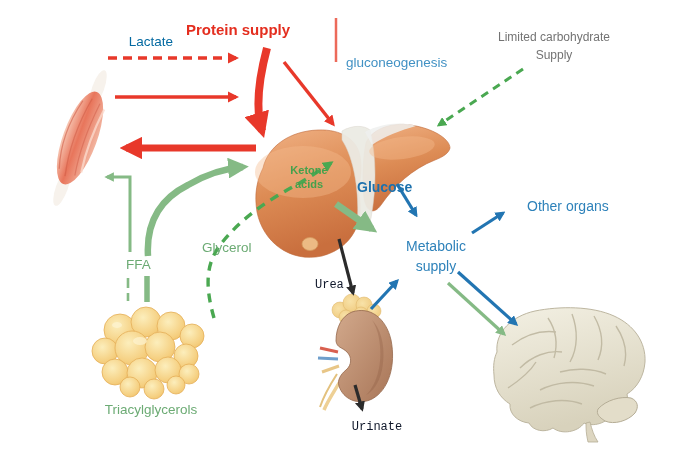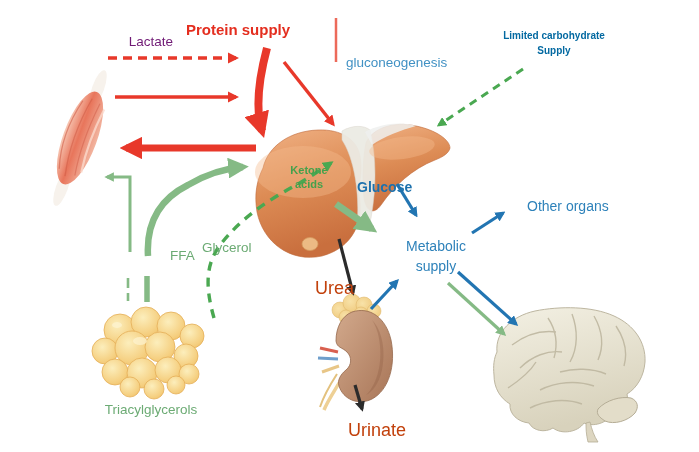--- a/index.html
+++ b/index.html
@@ -3,39 +3,39 @@
 <meta charset="utf-8">
 <style>
   html,body{margin:0;padding:0;background:#fff;}
   .canvas{
     position:relative;width:699px;height:452px;background:#ffffff;overflow:hidden;
     font-family:"Liberation Sans",sans-serif;
   }
   .canvas svg{position:absolute;left:0;top:0;}
   .lbl{position:absolute;font-size:13.5px;white-space:nowrap;line-height:1.2;}
   .ctr{text-align:center;white-space:normal;}
-  .red1{color:#701a75;}
+  .red1{color:#0369a1;}
   .red2{color:#e9503c;}
   .red3{color:#e42e1f;font-weight:bold;font-size:15px;}
   .blue1{color:#4191c4;}
   .blueB{color:#1d71ad;font-weight:bold;font-size:14px;margin-top:39px;}
   .blue2{color:#2e82ba;font-size:14px;}
-  .greenB{color:#0369a1;font-weight:bold;font-size:10px;line-height:1.5;}
+  .greenB{color:#737373;font-weight:normal;font-size:12px;line-height:1.5;}
   .greenK{color:#44a14c;font-weight:bold;font-size:11px;line-height:1.25;}
   .green2{color:#6cab74;}
-  .dark{color:#c2410c;font-size:18px;}
+  .dark{color:#0f172a;font-size:12px;font-family:Liberation Mono, monospace;}
   .pos-lactate{left:103px;top:34px;width:96px;}
   .pos-amino{left:133px;top:77px;width:96px;}
   .pos-protein{left:168px;top:21px;width:140px;}
   .pos-gluconeo{left:346px;top:55px;}
   .pos-limited{left:474px;top:28px;width:160px;}
   .pos-glucose{left:357px;top:140px;}
   .pos-ketone{left:273px;top:164px;width:72px;}
   .pos-glycerol{left:202px;top:240px;}
-  .pos-ffa{left:126px;top:248px;margin-left:44px;}
+  .pos-ffa{left:126px;top:257px;}
   .pos-triacyl{left:76px;top:402px;width:150px;}
   .pos-urea{left:315px;top:278px;}
   .pos-urinate{left:342px;top:420px;width:70px;}
   .pos-metabolic{left:396px;top:237px;width:80px;line-height:1.4;}
   .pos-other{left:527px;top:198px;text-align:center;}
 </style>
 </head>
 <body>
 
 <div class="canvas">

